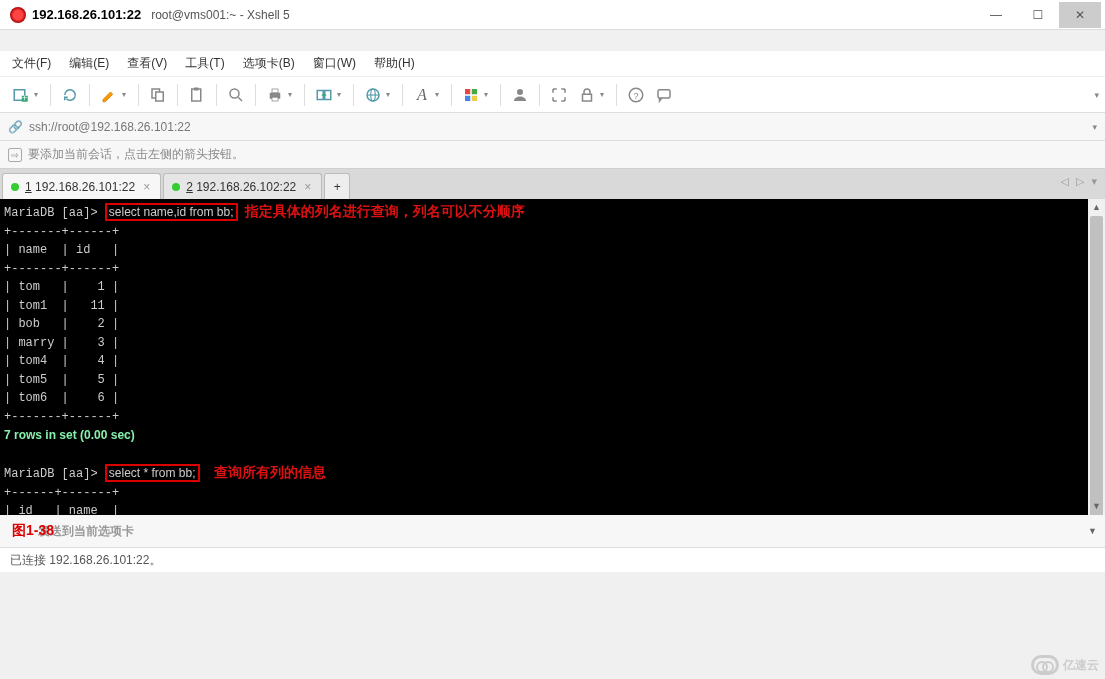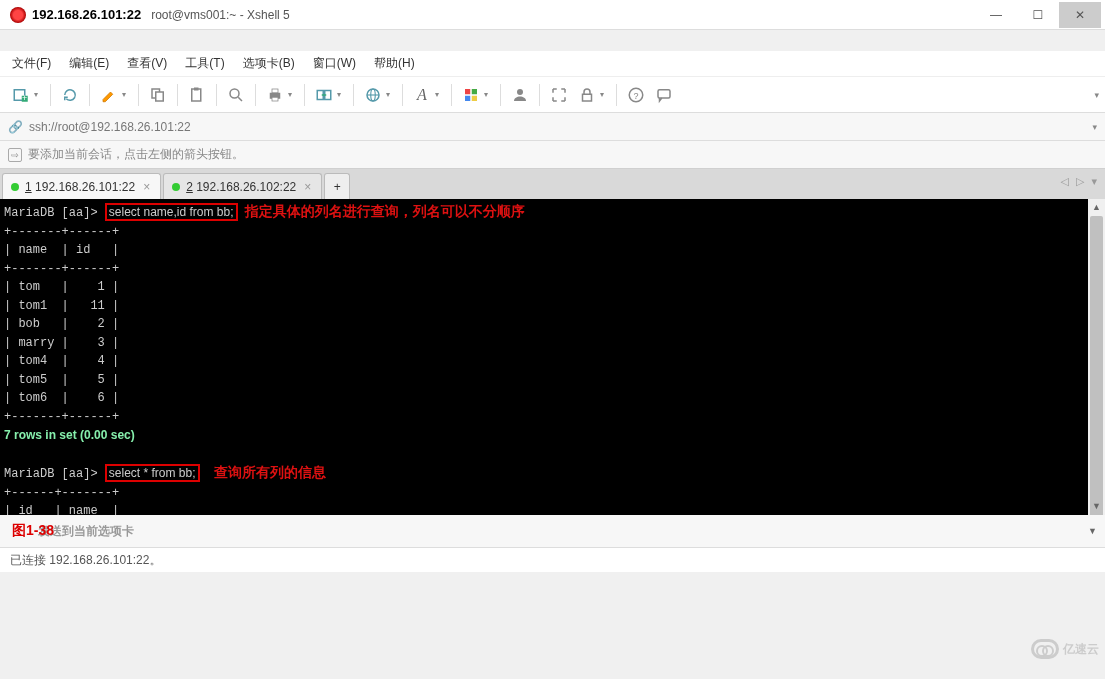--- a/index.html
+++ b/index.html
@@ -33,21 +33,21 @@
 .scroll .thumb{position:absolute;left:2px;width:13px;background:#c0c0c0;border-radius:2px;}
 .scroll .sarr{position:absolute;left:0;width:17px;height:17px;display:flex;align-items:center;justify-content:center;color:#666;font-size:9px;}
 .hl{border:2px solid #d00;padding:0 2px;color:#ccc;}
 .anno{color:#d11;font-weight:bold;font-family:"Microsoft YaHei";font-size:14px;}
 .sendbar{height:26px;background:#f7f7f7;display:flex;align-items:center;padding:16px 8px;color:#999;position:relative;}
 .sendbar .fig{position:absolute;left:12px;color:#d00;font-weight:bold;font-size:14px;}
 .sendbar .dd{position:absolute;right:8px;color:#666;font-size:9px;}
 .status{height:24px;background:#fff;border-top:1px solid #ddd;display:flex;align-items:center;padding:12px 10px;color:#555;gap:20px;}
 .status .r{margin-left:auto;display:flex;gap:18px;align-items:center;}
 .status .lock{width:12px;height:12px;}
-.watermark{position:absolute;right:6px;bottom:20px;color:#ccc;font-size:20px;font-weight:bold;display:flex;align-items:center;gap:4px;}
+.watermark{position:absolute;right:6px;bottom:4px;color:#ccc;font-size:20px;font-weight:bold;display:flex;align-items:center;gap:4px;}
 .watermark .c{width:28px;height:20px;border:3px solid #ccc;border-radius:12px;position:relative;}
 .watermark .c:before,.watermark .c:after{content:"";position:absolute;width:8px;height:8px;border:2px solid #ccc;border-radius:50%;top:3px;}
 .watermark .c:before{left:2px;}
 .watermark .c:after{right:2px;}
 svg{width:18px;height:18px;}
 </style>
 </head>
 <body>
 
 <div class="titlebar">

